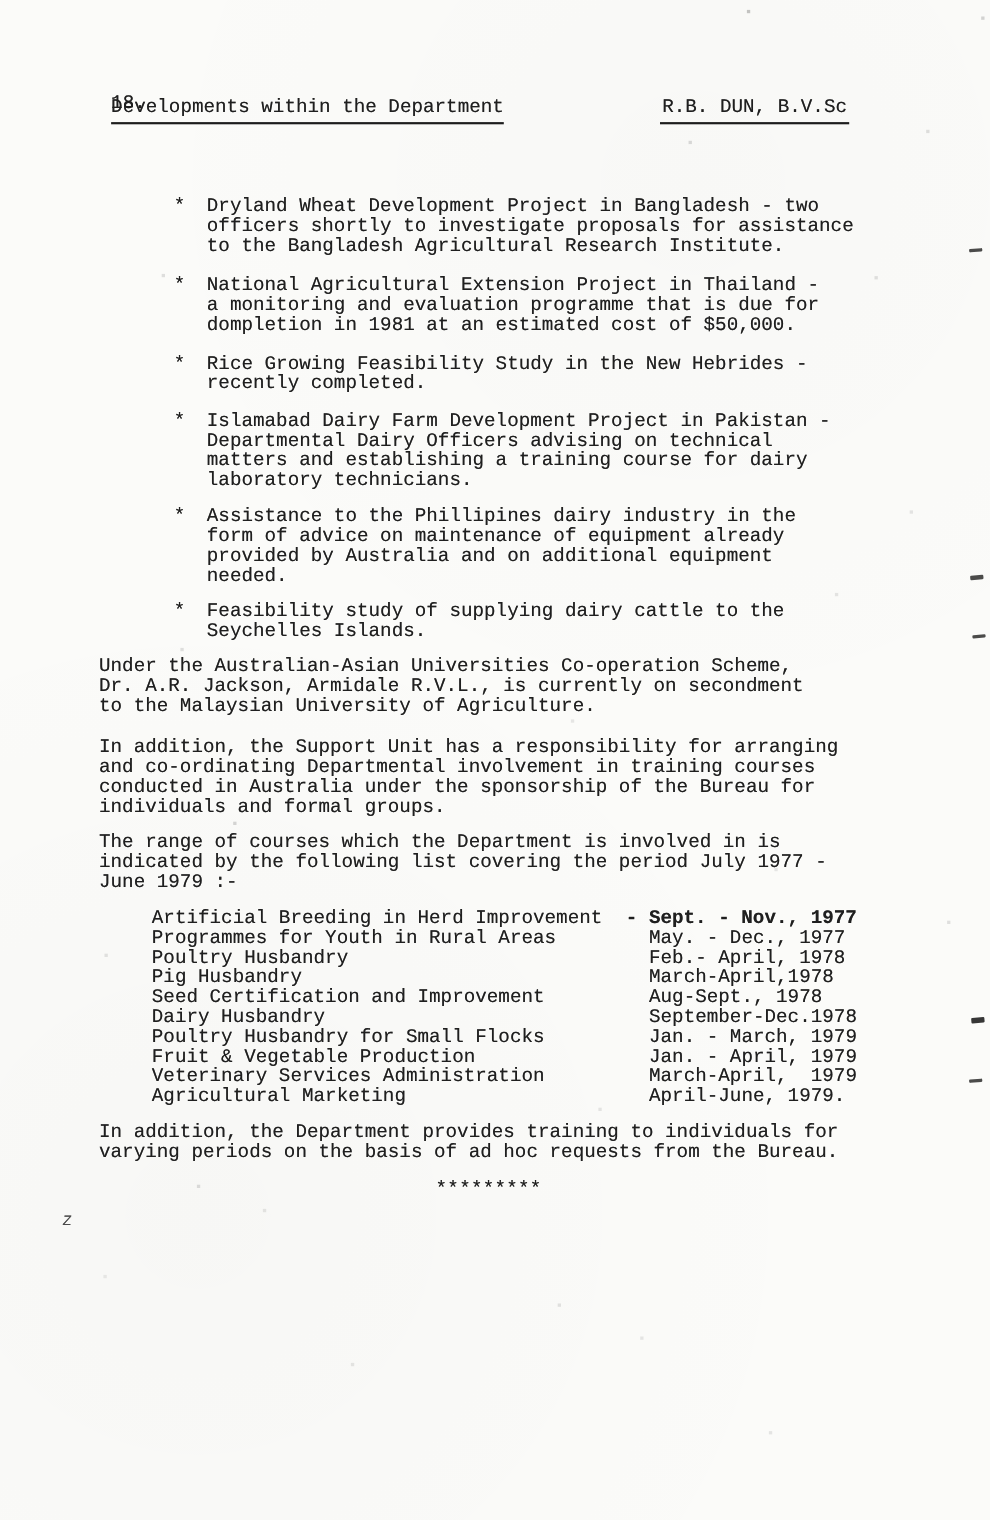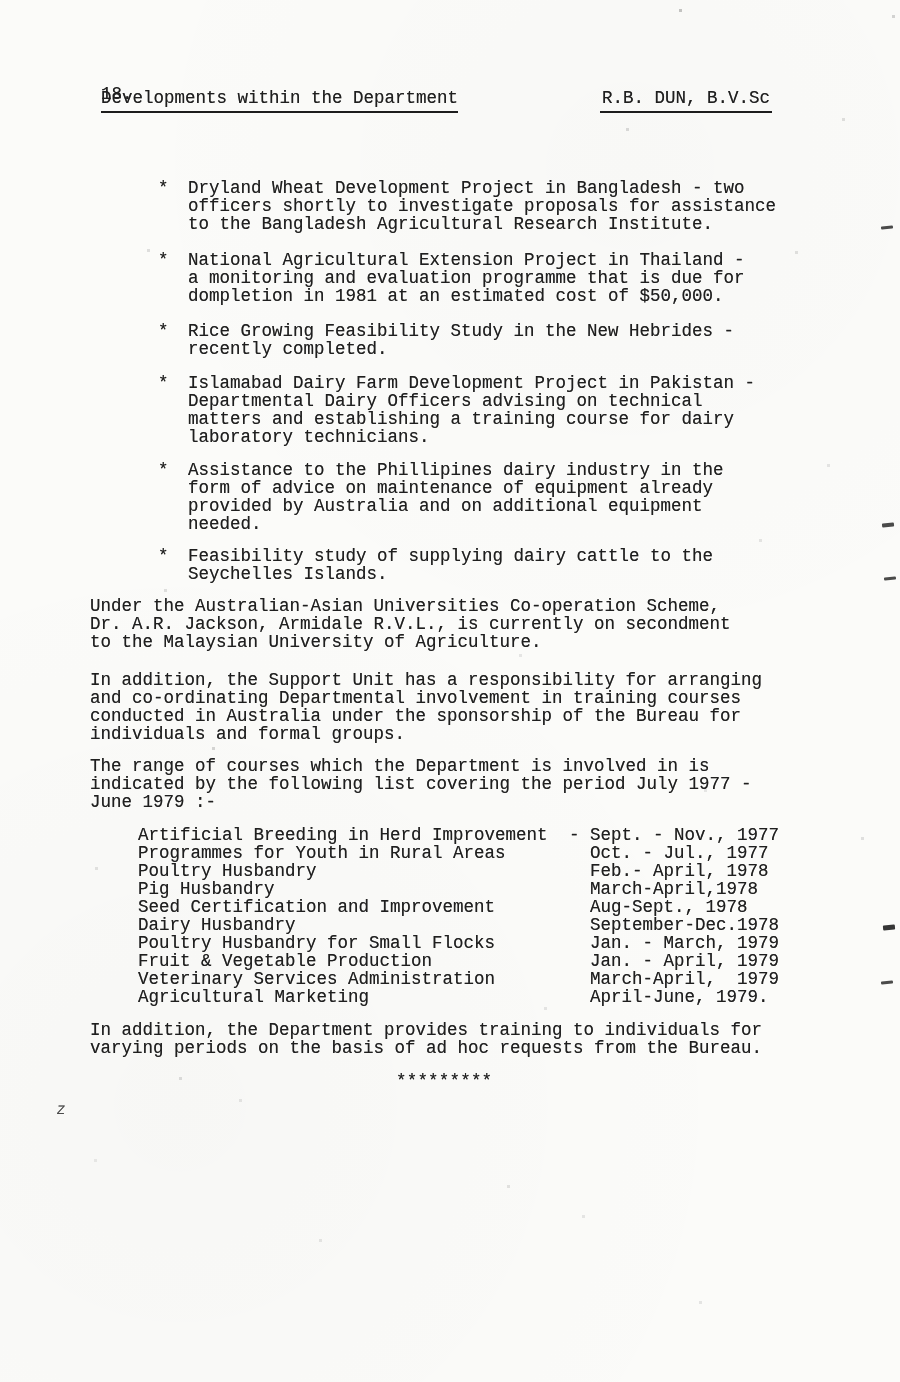--- a/index.html
+++ b/index.html
@@ -106,20 +106,21 @@
   .course-name {
     width: 452px;
     white-space: nowrap;
     flex: none;
   }
   .course-date {
     white-space: pre;
   }
   .course-date.hang {
     margin-left: -21.1px;
+    font-weight: bold;
   }
   .separator {
     position: absolute;
     left: 396px;
     top: 1072px;
     letter-spacing: 0.2px;
   }
   .stray-mark {
     position: absolute;
     left: 57px;
@@ -203,21 +204,21 @@
 indicated by the following list covering the period July 1977 -
 June 1979 :-</div>
 
   <div class="courses" style="top:826px">
     <div class="course-row">
       <span class="course-name">Artificial Breeding in Herd Improvement</span>
       <span class="course-date hang">- Sept. - Nov., 1977</span>
     </div>
     <div class="course-row">
       <span class="course-name">Programmes for Youth in Rural Areas</span>
-      <span class="course-date">Oct. - Jul., 1977</span>
+      <span class="course-date">May. - Dec., 1977</span>
     </div>
     <div class="course-row">
       <span class="course-name">Poultry Husbandry</span>
       <span class="course-date">Feb.- April, 1978</span>
     </div>
     <div class="course-row">
       <span class="course-name">Pig Husbandry</span>
       <span class="course-date">March-April,1978</span>
     </div>
     <div class="course-row">

